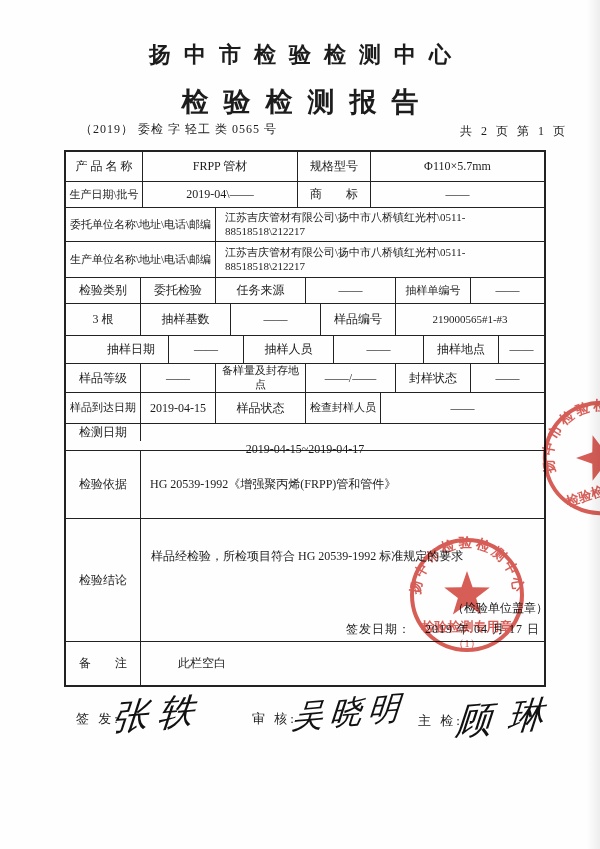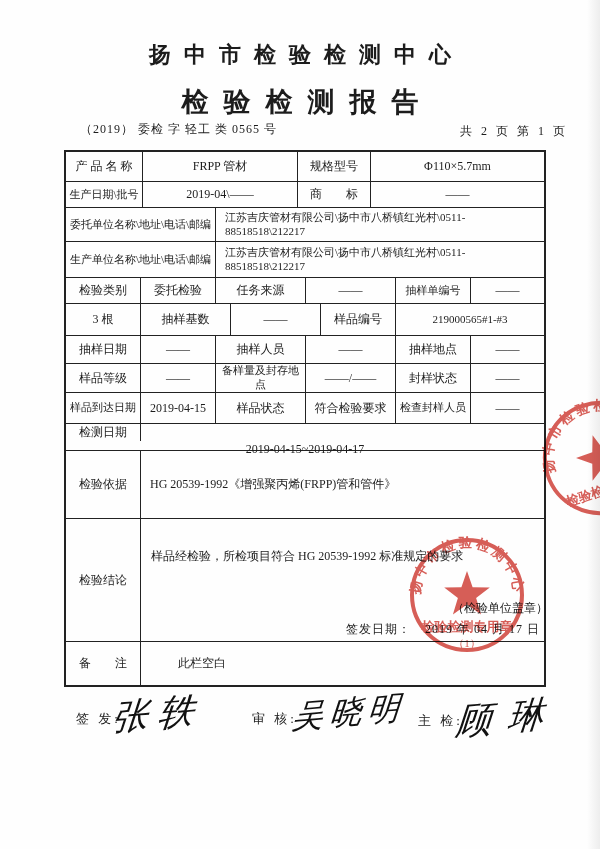--- a/index.html
+++ b/index.html
@@ -27,21 +27,21 @@
     font-size:12px;text-align:center;padding:1px 3px;line-height:1.25;}
   .cell:last-child{border-right:none;}
   .cell.left{justify-content:flex-start;text-align:left;padding-left:9px;}
   .cell.sm{font-size:11px;}
   
   .w77{width:77px;flex:none;}.w155{width:155px;flex:none;}.w73{width:73px;flex:none;}
   .w150{width:150px;flex:none;}.w75{width:75px;flex:none;}.w90{width:90px;flex:none;}
   .grow{flex:1;}
   
   .h30{height:30px;}.h26{height:26px;}.h34{height:34px;}.h36{height:36px;}
-  .h32{height:32px;}.h28{height:28px;}.h29{height:29px;}.h31{height:31px;}
+  .h32{height:32px;}.h28{height:28px;padding-left:28px;}.h29{height:29px;}.h31{height:31px;}
   .h27{height:27px;flex-direction:column;}.h68{height:68px;}.h123{height:123px;}.h43{height:43px;}
   
   .concl{position:relative;display:block;padding:0;}
   .concl-text{position:absolute;top:30px;left:10px;right:70px;font-size:12px;text-align:left;}
   .seal-note{position:absolute;top:82px;right:-4px;font-size:12px;white-space:nowrap;text-align:center;}
   .issue-line{position:absolute;top:103px;right:4px;font-size:12px;white-space:nowrap;letter-spacing:1px;}
   .issue-line .dl{margin-right:14px;text-align:right;}
   
   .sig-label{position:absolute;font-size:13px;letter-spacing:3px;}
   .sig-name{position:absolute;font-size:36px;font-weight:500;font-style:italic;
@@ -121,21 +121,20 @@
     <div class="cell w90 sm">备样量及封存地点</div>
     <div class="cell w90">——/——</div>
     <div class="cell w75">封样状态</div>
     <div class="cell grow">——</div>
   </div>
 
   <div class="trow h31">
     <div class="cell w75 sm">样品到达日期</div>
     <div class="cell w75">2019-04-15</div>
     <div class="cell w90">样品状态</div>
-    <div class="cell w90">符合检验要求</div>
     <div class="cell w75 sm">检查封样人员</div>
     <div class="cell grow">——</div>
   </div>
 
   <div class="trow h27">
     <div class="cell w75">检测日期</div>
     <div class="cell grow">2019-04-15~2019-04-17</div>
   </div>
 
   <div class="trow h68">

